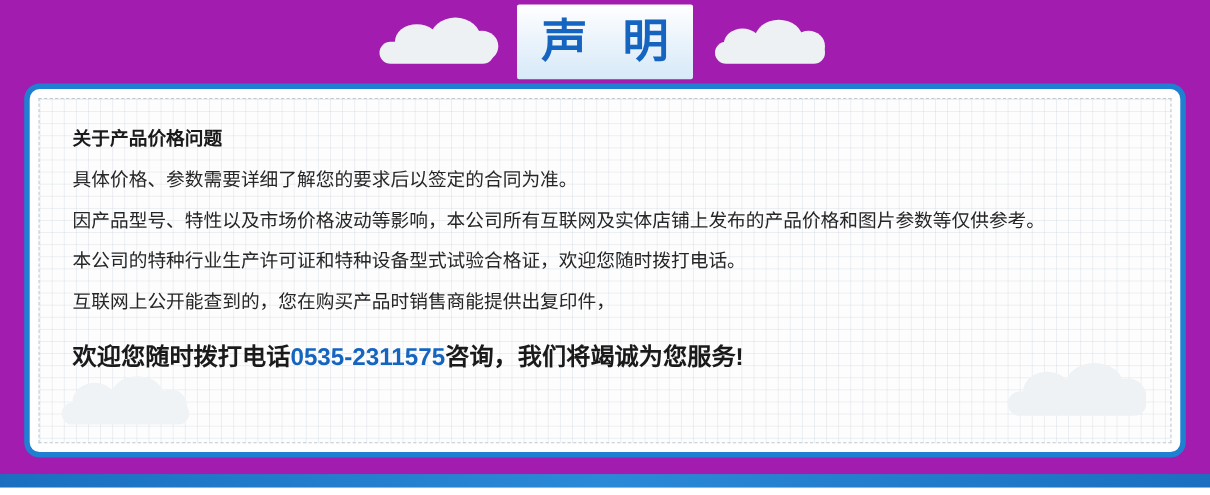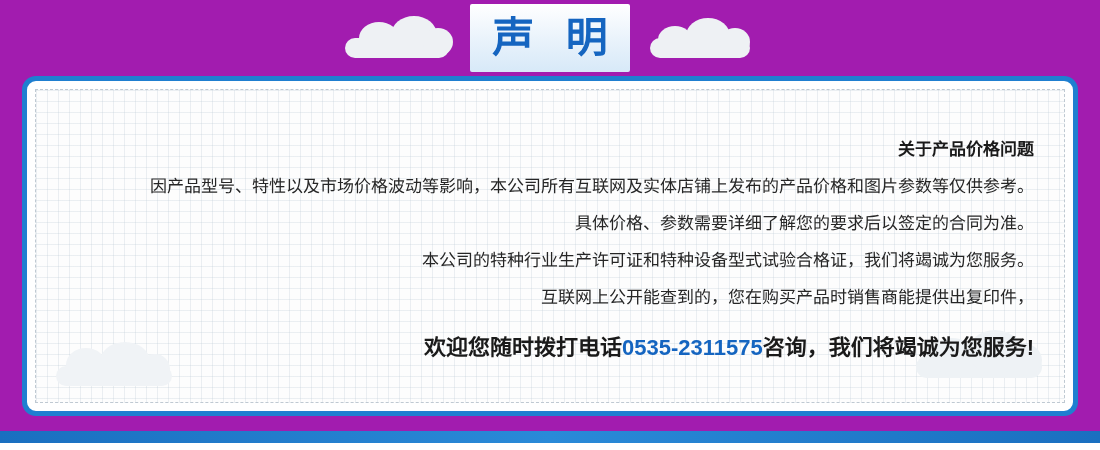--- a/index.html
+++ b/index.html
@@ -88,23 +88,22 @@
       linear-gradient(to right, rgba(200,210,220,0.35) 1px, transparent 1px),
       linear-gradient(to bottom, rgba(200,210,220,0.35) 1px, transparent 1px);
     background-size: 11px 11px;
     overflow: hidden;
   }
 
   .content {
     position: relative;
     z-index: 3;
     padding: 20px 30px 0 30px;
-    text-align: right;
+    text-align: left;
     color: #222222;
-    margin-top: 23px;
   }
 
   .sec-head {
     font-size: 17px;
     font-weight: bold;
     color: #1a1a1a;
     margin: 4px 0 10px 0;
     line-height: 1.5;
   }
   .line {
@@ -174,24 +173,24 @@
       <div class="cloud-group" style="left:20px; top:252px; width:120px; height:46px;">
         <div class="c" style="left:0px; top:24px; width:116px; height:20px; border-radius:10px; background:#f0f3f6;"></div>
         <div class="c" style="left:10px; top:6px; width:40px; height:34px; border-radius:50%; background:#f0f3f6;"></div>
         <div class="c" style="left:44px; top:0px; width:50px; height:40px; border-radius:50%; background:#f0f3f6;"></div>
         <div class="c" style="left:84px; top:12px; width:30px; height:30px; border-radius:50%; background:#f0f3f6;"></div>
       </div>
 
       <div class="content">
 
         <div class="sec-head">关于产品价格问题</div>
+        <p class="line">具体价格、参数需要详细了解您的要求后以签定的合同为准。</p>
         <p class="line">因产品型号、特性以及市场价格波动等影响，本公司所有互联网及实体店铺上发布的产品价格和图片参数等仅供参考。</p>
-        <p class="line">具体价格、参数需要详细了解您的要求后以签定的合同为准。</p>
-
-        <p class="line">本公司的特种行业生产许可证和特种设备型式试验合格证，我们将竭诚为您服务。</p>
+
+        <p class="line">本公司的特种行业生产许可证和特种设备型式试验合格证，欢迎您随时拨打电话。</p>
         <p class="line">互联网上公开能查到的，您在购买产品时销售商能提供出复印件，</p>
 
         <div class="phone-line">
           <span>欢迎您随时拨打电话</span><span class="phone-num">0535-2311575</span><span>咨询，我们将竭诚为您服务!</span>
         </div>
 
       </div>
     </div>
   </div>
 

